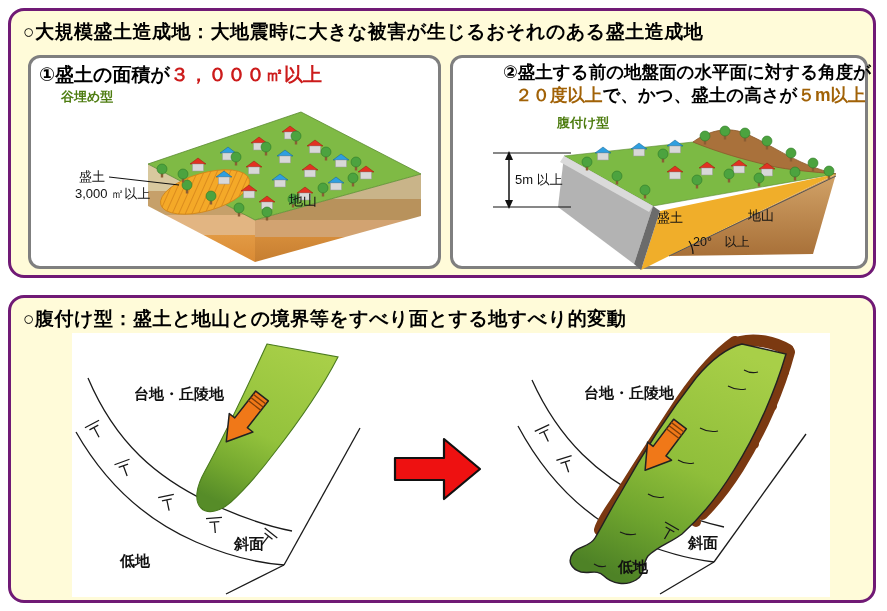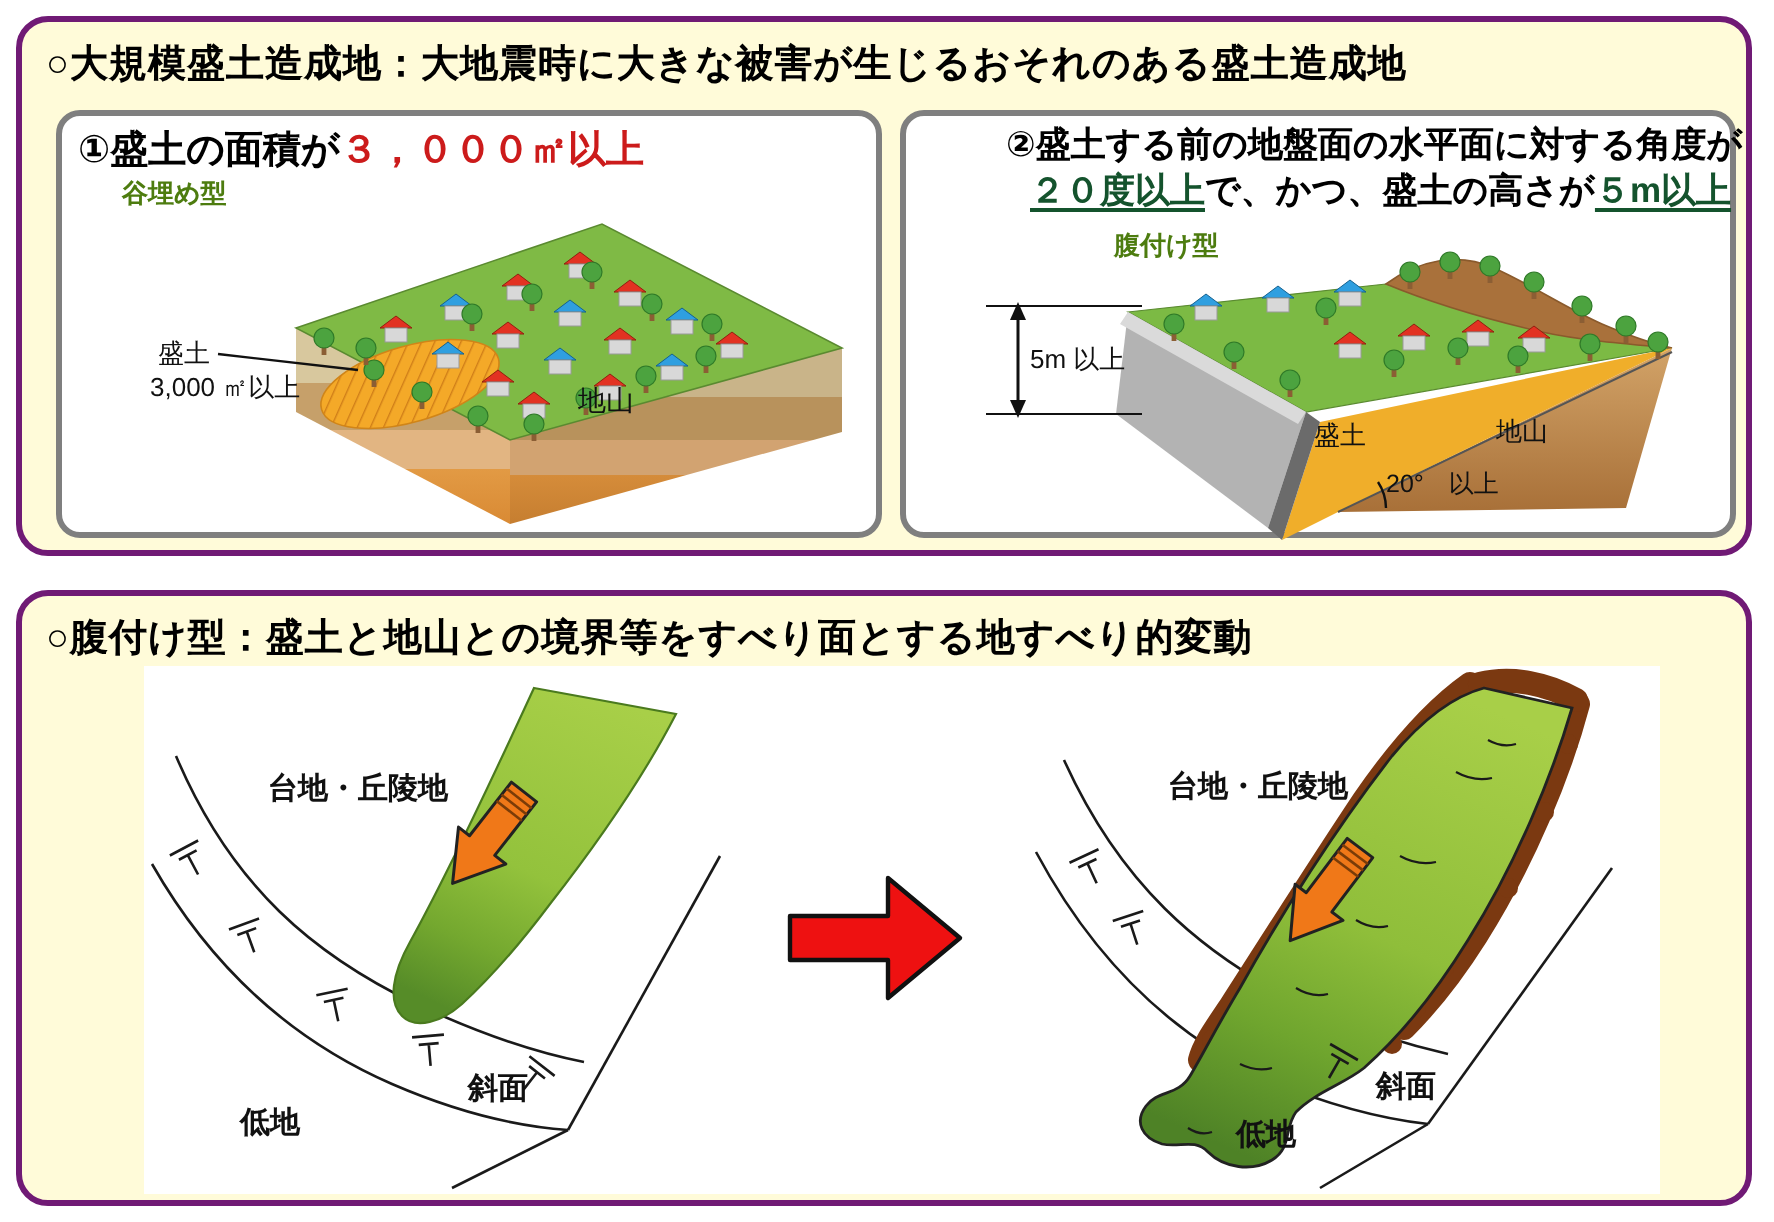--- a/index.html
+++ b/index.html
@@ -5,21 +5,21 @@
   html,body{margin:0;padding:0;background:#fff;}
   #stage{position:relative;width:887px;height:611px;background:#ffffff;overflow:hidden;
          font-family:"Liberation Sans","DejaVu Sans",sans-serif;color:#000;}
   .panel{position:absolute;background:#FFFBD9;border:3px solid #701a75;border-radius:16px;box-sizing:border-box;}
   .panel-title{position:absolute;left:12px;top:8px;font-size:19px;font-weight:bold;letter-spacing:0.5px;white-space:nowrap;}
   .subbox{position:absolute;background:#ffffff;border:3px solid #7F7F7F;border-radius:12px;box-sizing:border-box;}
   .h1line{position:absolute;left:8px;top:4px;font-size:19px;font-weight:bold;white-space:nowrap;}
   .h2block{position:absolute;left:6px;top:3px;font-size:17.5px;font-weight:bold;line-height:23px;white-space:nowrap;margin-left:44px;}
   .h2line2{padding-left:12px;}
   .red{color:#CC1B1B;}
-  .red-u{color:#14532d;text-decoration:underline;text-decoration-thickness:2px;text-underline-offset:3px;}
+  .red-u{color:#a16207;text-decoration-thickness:2px;text-underline-offset:3px;}
   .type-label{position:absolute;font-size:13px;font-weight:bold;color:#4d7c0f;white-space:nowrap;}
   .whitebed{position:absolute;background:#ffffff;}
   svg{position:absolute;overflow:visible;}
   svg text{font-family:"Liberation Sans","DejaVu Sans",sans-serif;fill:#111;}
   .maplabel{font-size:15px;font-weight:bold;}
   .small-label{font-size:13px;}
 </style>
 </head>
 <body>
 

